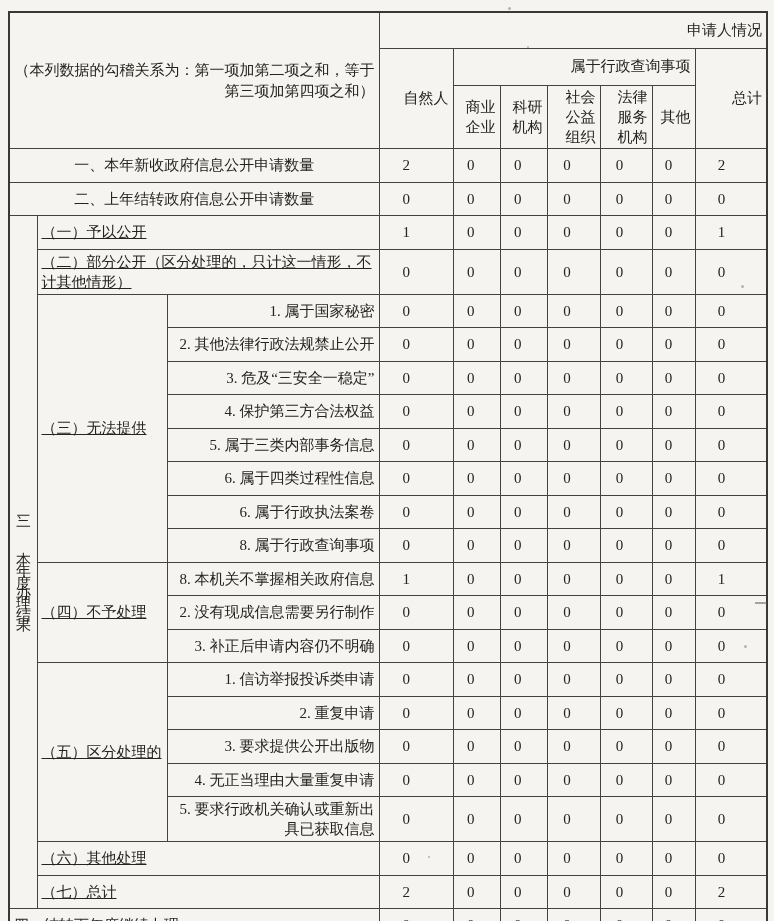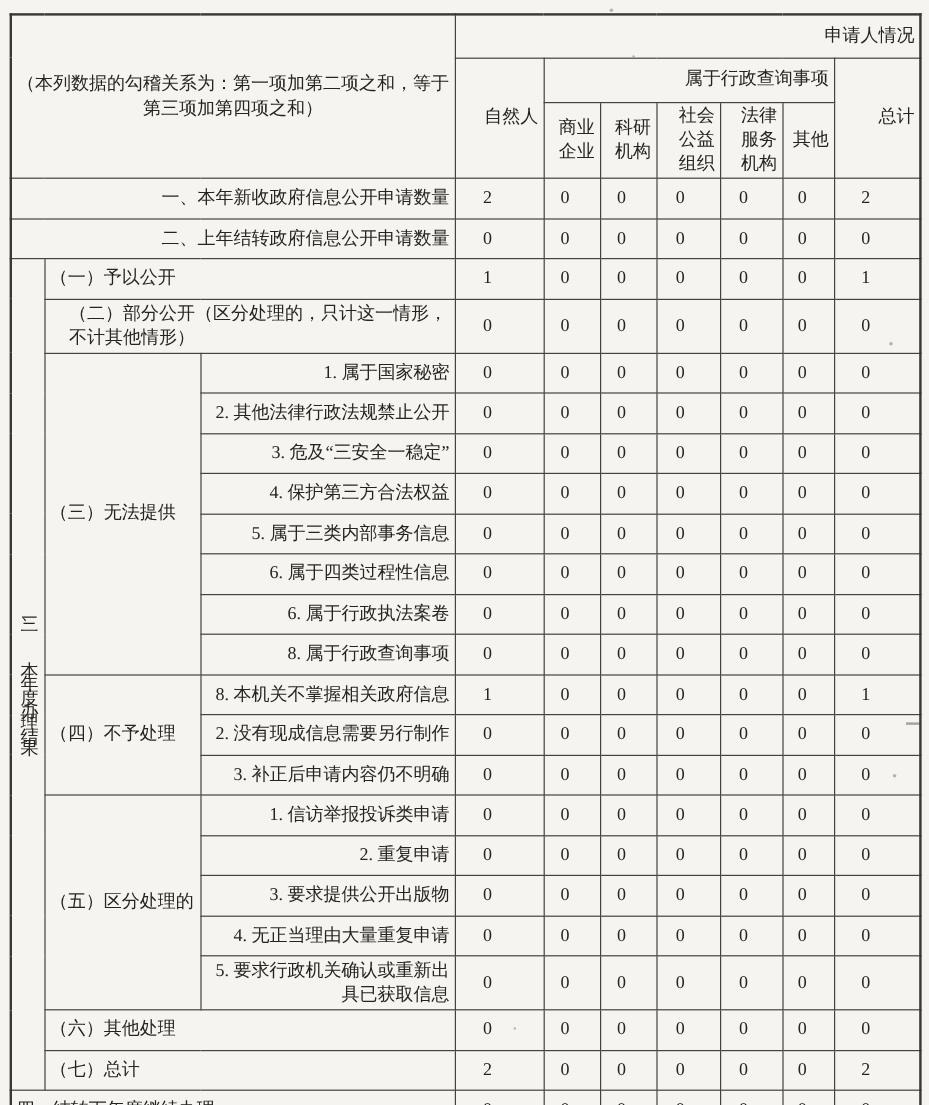--- a/index.html
+++ b/index.html
@@ -28,30 +28,30 @@
   }
   table.report{border:2.5px solid #3a3833;}
   
   tr.h1{height:36px;}
   tr.h2{height:37px;}
   tr.h3{height:38px;}
   tbody tr{height:33.5px;}
   tr.tall{height:45px;}
   td.hd{text-align:right;padding:1px 2px;}
   td.note{
-    text-align:center;
+    text-align:right;
     padding:2px 8px;
     font-size:15.5px;
     line-height:1.85;
     margin-left:15px;
   }
   
-  td.lbl-center{text-align:right;margin-left:13px;}
+  td.lbl-center{text-align:center;margin-left:13px;}
   td.lbl-left{text-align:left;padding-left:3px;}
-  td.cat{text-align:left;padding-left:8px;}
+  td.cat{text-align:left;padding-left:8px;text-decoration:underline;}
   td.sub{text-align:right;padding-left:5px;}
   
   td.v{
     text-align:center;
     text-indent:-30%;
     font-size:15px;
     font-family:"Liberation Serif","DejaVu Serif",serif;
   }
   
   td.vlabel{padding:0;text-align:center;}
@@ -141,21 +141,21 @@
       <td class="v">1</td>
         <td class="v">0</td>
         <td class="v">0</td>
         <td class="v">0</td>
         <td class="v">0</td>
         <td class="v">0</td>
         <td class="v">1</td>
     </tr>
 
     <tr class="tall">
-      <td colspan="2" class="cat" style="padding-left:20px">（二）部分公开（区分处理的，只计这一情形，不计其他情形）</td>
+      <td colspan="2" class="cat" style="padding-left:4px">（二）部分公开（区分处理的，只计这一情形，不计其他情形）</td>
       <td class="v">0</td>
         <td class="v">0</td>
         <td class="v">0</td>
         <td class="v">0</td>
         <td class="v">0</td>
         <td class="v">0</td>
         <td class="v">0</td>
     </tr>
 
     <tr>

